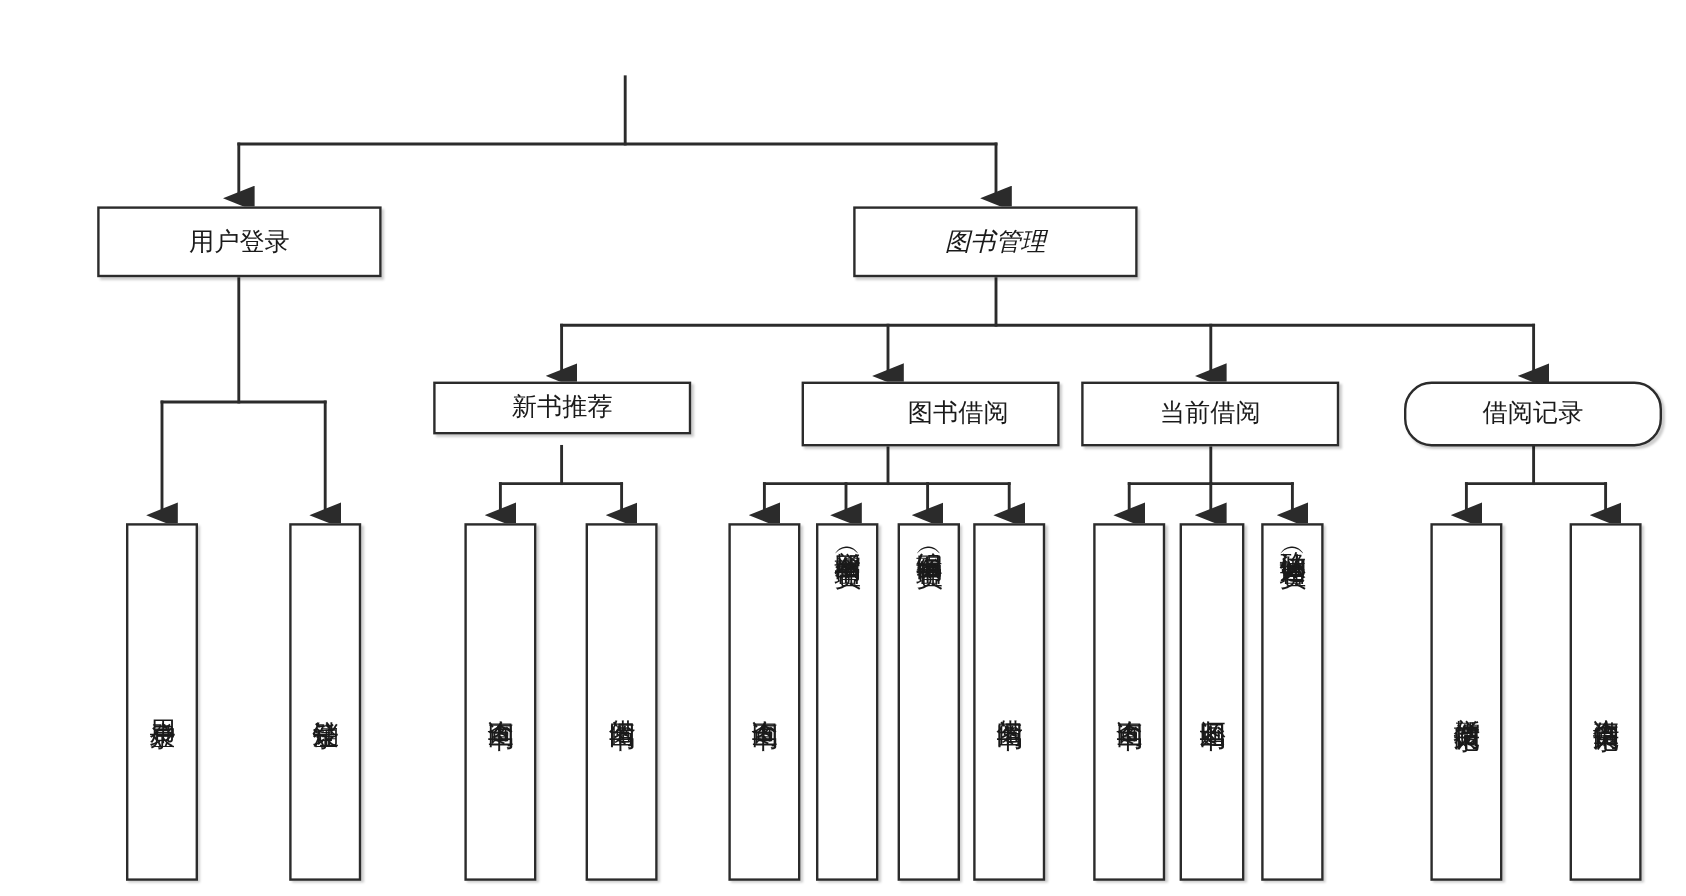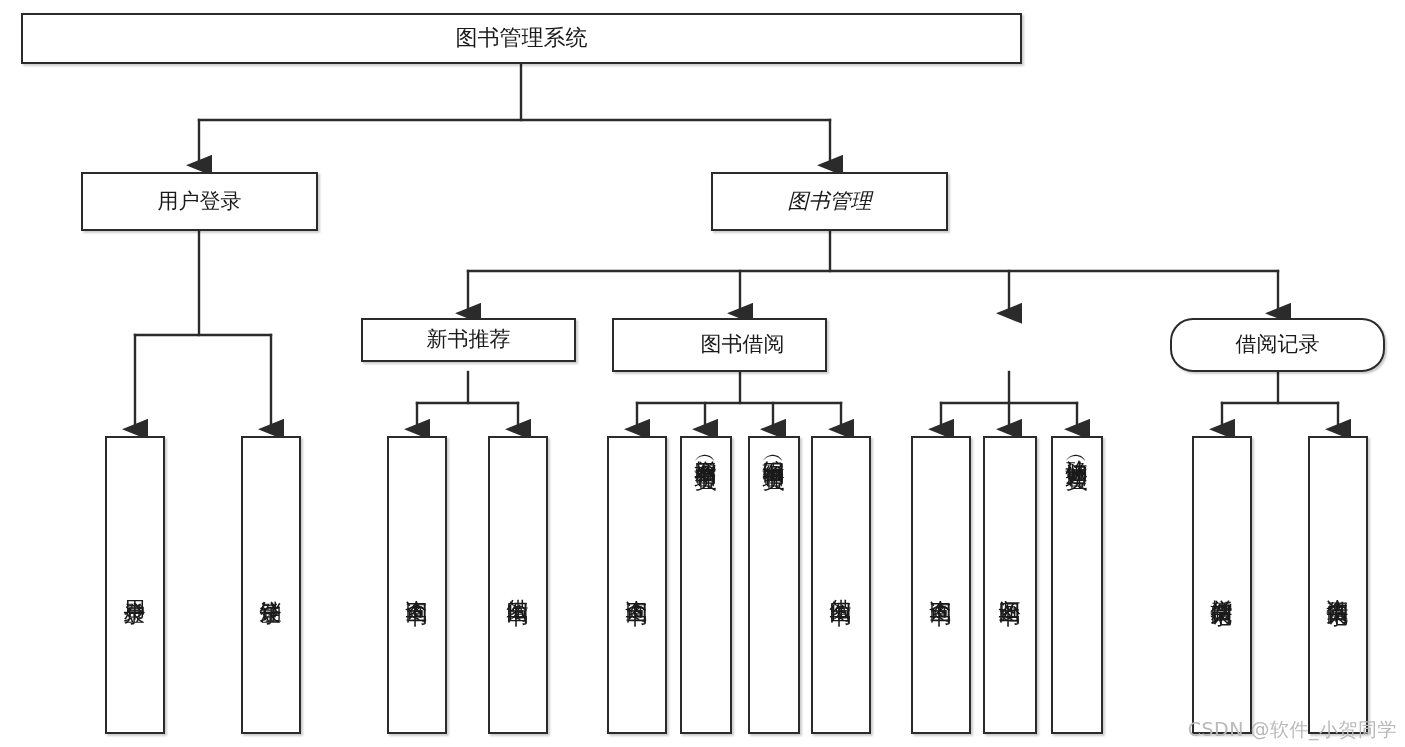--- a/index.html
+++ b/index.html
@@ -120,30 +120,30 @@
       <line x1="1009" y1="403" x2="1009" y2="424" marker-end="url(#arrowhead)"></line>
       <line x1="1077" y1="403" x2="1077" y2="424" marker-end="url(#arrowhead)"></line>
 
       <line x1="1278" y1="372" x2="1278" y2="403"></line>
       <line x1="1222" y1="403" x2="1338" y2="403"></line>
       <line x1="1222" y1="403" x2="1222" y2="424" marker-end="url(#arrowhead)"></line>
       <line x1="1338" y1="403" x2="1338" y2="424" marker-end="url(#arrowhead)"></line>
     </g>
   </svg>
 
-  <div class="node horiz title" style="left:21px; top:13px; width:1001px; height:51px;">图书管理系统</div>
 
   <div class="node horiz" style="left:81px; top:172px; width:237px; height:59px;">用户登录</div>
 
   <div class="node horiz" style="left:711px; top:172px; width:237px; height:59px;font-style:italic;">图书管理</div>
 
   <div class="node horiz" style="left:361px; top:318px; width:215px; height:44px;">新书推荐</div>
 
-  <div class="node horiz" style="left:612px; top:318px; width:215px; height:54px;padding-left:46px;">图书借阅</div>
+  <div class="node horiz" style="left:668px; top:318px; width:215px; height:54px;padding-left:46px;">图书借阅</div>
 
+  <div class="node horiz" style="left:901px; top:318px; width:215px; height:54px;">当前借阅</div>
 
   <div class="node horiz" style="left:1170px; top:318px; width:215px; height:54px;border-radius:23px;">借阅记录</div>
 
   <div class="node vert" style="left:105px; top:436px; width:60px; height:298px;">
     <span class="vtext">用户登录</span>
   </div>
   <div class="node vert" style="left:241px; top:436px; width:60px; height:298px;">
     <span class="vtext">注销登录</span>
   </div>
 
@@ -177,15 +177,14 @@
     <span class="vtext">确认归还（管理员）</span>
   </div>
 
   <div class="node vert" style="left:1192px; top:436px; width:60px; height:298px;">
     <span class="vtext">新增借阅记录</span>
   </div>
   <div class="node vert" style="left:1308px; top:436px; width:60px; height:298px;">
     <span class="vtext">查询借阅记录</span>
   </div>
 
-  <div id="watermark">CSDN @软件_小贺同学</div>
 
 </div>
 
 </body></html>

